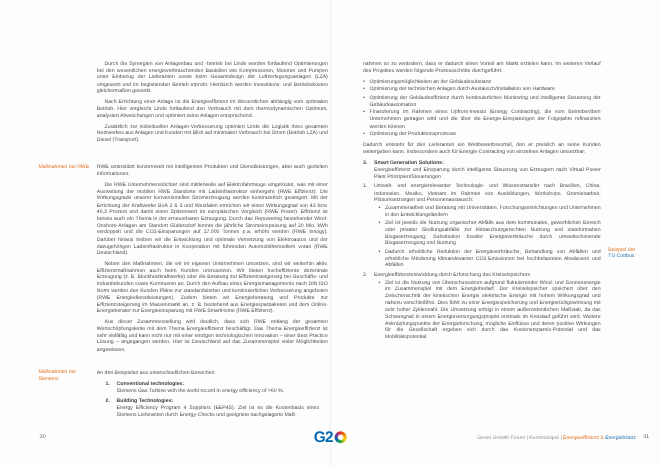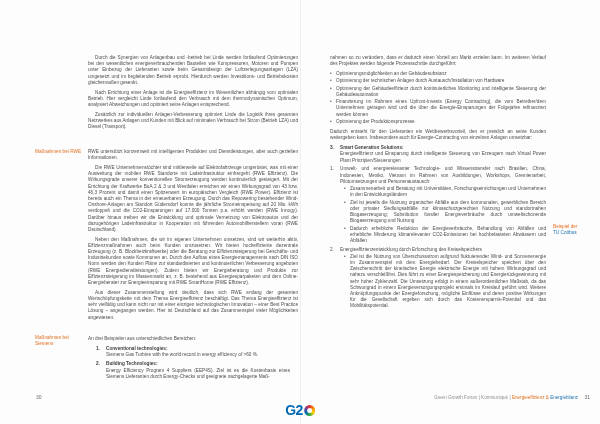--- a/index.html
+++ b/index.html
@@ -49,21 +49,21 @@
 
   .page-num { position:absolute; bottom:24px; font-size:5px; color:#6a6a6a; }
   .pn-left  { left:36px; }
   .pn-right { right:10px; }
 
   .footer-line { position:absolute; right:22px; bottom:24px; font-size:4.6px; color:#8f8f8f; white-space:nowrap; }
   .f-orange { color:#e0701f; }
   .f-blue { color:#1e6fae; }
 
   .logo {
-    position:absolute; left:50%; bottom:6px; transform:translateX(-50%);
+    position:absolute; left:50%; bottom:19px; transform:translateX(-50%);
     display:flex; align-items:center; gap:1px;
   }
   .logo-text { font-size:14px; font-weight:bold; color:#0069b4; letter-spacing:-0.5px; }
   .logo-ring {
     display:inline-block; width:11px; height:11px; border-radius:50%;
     background:conic-gradient(#e63329,#f29200,#ffd500,#36a93f,#0069b4,#7a3f98,#e63329);
     position:relative;
   }
   .logo-ring::after {
     content:""; position:absolute; left:3px; top:3px; right:3px; bottom:3px;

